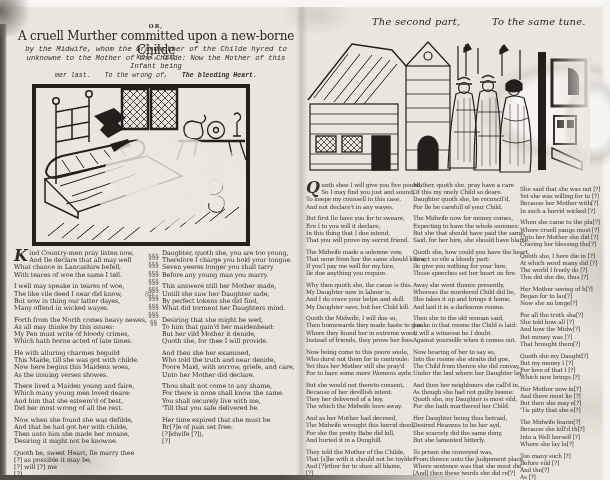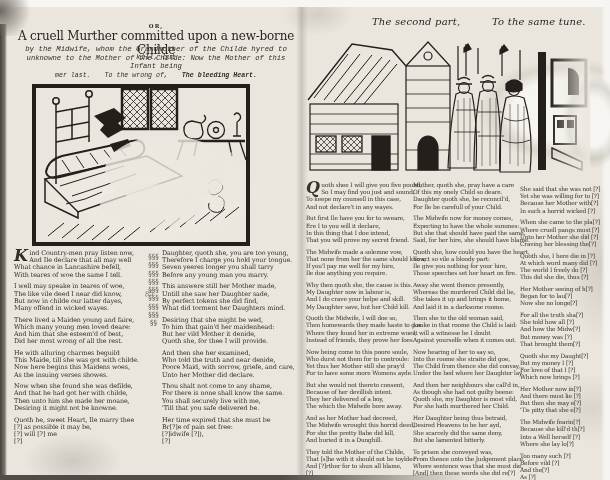--- a/index.html
+++ b/index.html
@@ -149,34 +149,40 @@
   <div class="col colL1 lp dc">
       <div class="stanza">
         <div class="vline">Kind Country-men pray listen now,</div>
         <div class="vline">And Ile declare that all may well</div>
         <div class="vline">What chance in Lancashire befell,</div>
         <div class="vline">With teares of woe the same I tell.</div>
       </div>
       <div class="stanza">
         <div class="vline">I well may speake in teares of woe,</div>
         <div class="vline">The like vile deed I near did know,</div>
-        <div class="vline">But now in childe our latter dayes,</div>
+        <div class="vline">But now in thing our latter dayes,</div>
         <div class="vline">Many offend in wicked wayes.</div>
+      </div>
+      <div class="stanza">
+        <div class="vline">Forth from the North comes heavy newes,</div>
+        <div class="vline">As all may thinke by this issues:</div>
+        <div class="vline">My Pen must write of bloody crimes,</div>
+        <div class="vline">Which hath borne acted of late times.</div>
+      </div>
+      <div class="stanza">
+        <div class="vline">He with alluring charmes beguild</div>
+        <div class="vline">This Maide, till she was got with childe.</div>
+        <div class="vline">Now here begins this Maidens woes,</div>
+        <div class="vline">As the insuing verses showes.</div>
       </div>
       <div class="stanza">
         <div class="vline">There lived a Maiden young and faire,</div>
         <div class="vline">Which many young men loved deare:</div>
         <div class="vline">And him that she esteem'd of best,</div>
         <div class="vline">Did her most wrong of all the rest.</div>
-      </div>
-      <div class="stanza">
-        <div class="vline">He with alluring charmes beguild</div>
-        <div class="vline">This Maide, till she was got with childe.</div>
-        <div class="vline">Now here begins this Maidens woes,</div>
-        <div class="vline">As the insuing verses showes.</div>
       </div>
       <div class="stanza">
         <div class="vline">Now when she found she was defilde,</div>
         <div class="vline">And that he had got her with childe,</div>
         <div class="vline">Then unto him she made her moane,</div>
         <div class="vline">Desiring it might not be knowne.</div>
       </div>
       <div class="stanza">
         <div class="vline">Quoth he, sweet Heart, Ile marry thee</div>
         <div class="vline">[?] as possible it may be,</div>

